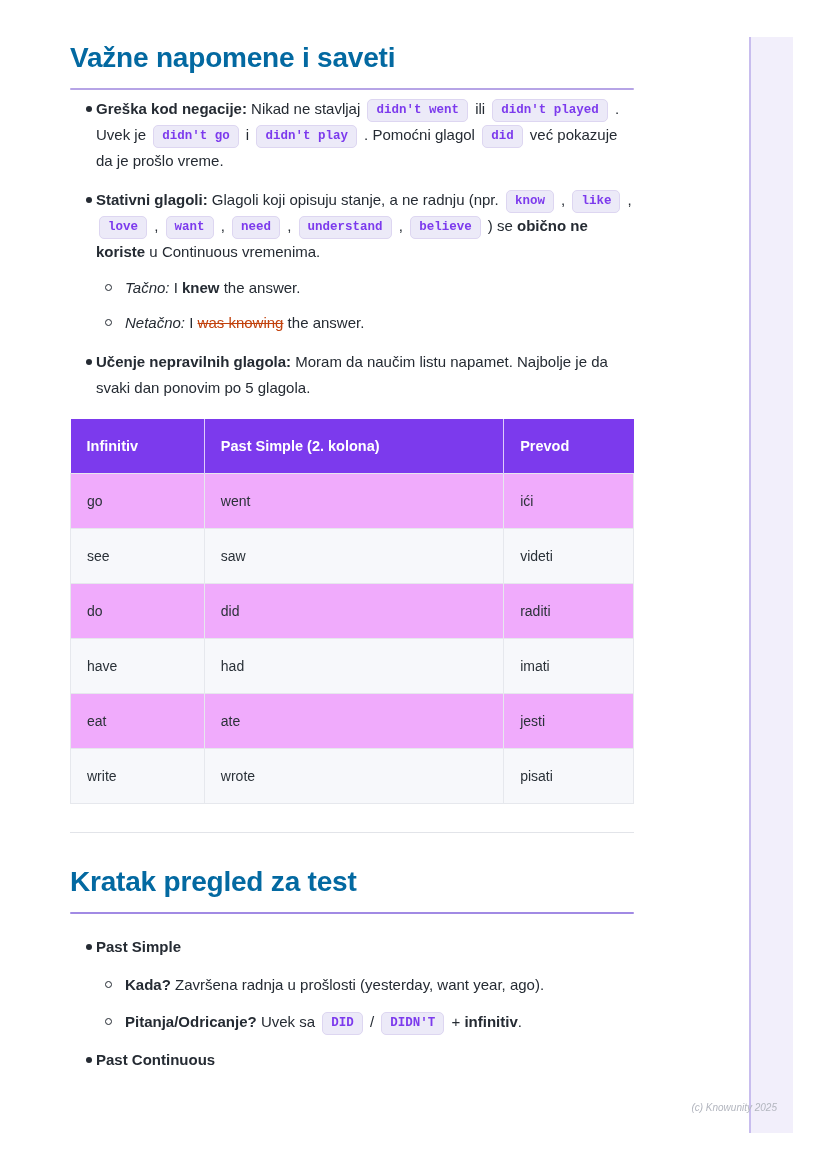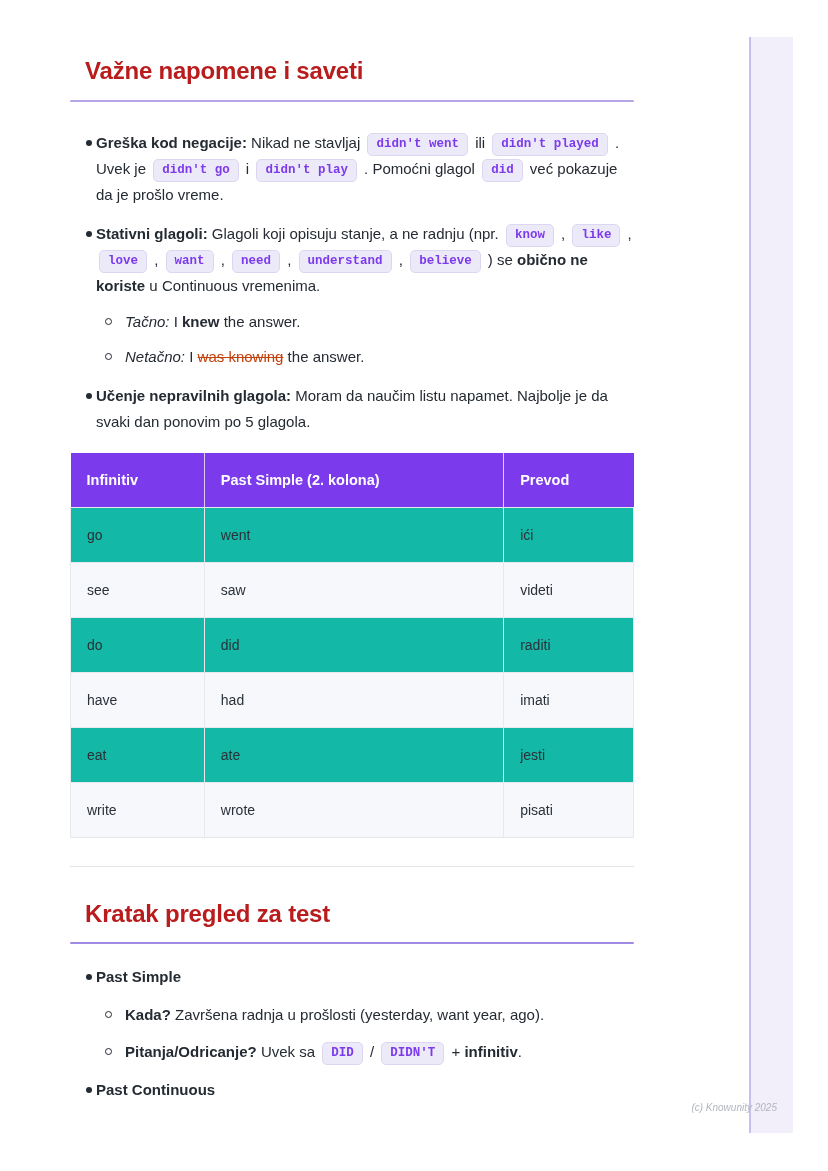--- a/index.html
+++ b/index.html
@@ -11,34 +11,34 @@
     color: #252b33;
     position: relative;
     overflow: hidden;
   }
   .content {
     position: absolute;
     left: 70px; top: 42px;
     width: 564px;
   }
   .section-title {
-    font-size: 24px;
+    font-size: 28px;
     font-weight: 700;
-    color: #b91c1c;
-    margin: 15px;
+    color: #0369a1;
+    margin: 0;
     line-height: 1.15;
     letter-spacing: -0.2px;
   }
   .title-rule { height: 2px; margin-top: 14px; border-radius: 1px; }
   .rule-1 { background: #b6a4e6; }
   .rule-2 { background: #a18ae4; }
 
   ul.toplist {
     list-style: none;
-    margin: 28px 0 0 0;
+    margin: 6px 0 0 0;
     padding: 0;
     font-size: 15px;
     line-height: 26px;
   }
   li.top-item { position: relative; padding-left: 26px; margin-bottom: 13px; }
   li.top-item:last-child { margin-bottom: 0; }
   .marker-dot {
     position: absolute; left: 16px; top: 10px;
     width: 6px; height: 6px; border-radius: 50%;
     background: #252b33;
@@ -84,21 +84,21 @@
     text-align: left;
     padding: 19px 16px;
     border-right: 1px solid rgba(255,255,255,0.75);
   }
   table.verb-table th:last-child { border-right: none; }
   table.verb-table td {
     font-size: 14px;
     color: #2a3138;
     padding: 19px 16px;
     border: 1px solid #e6e8ed;
-    background: #14b8a6;
+    background: #f0abfc;
   }
   table.verb-table tr:nth-child(even) td { background: #f7f8fb; }
 
   .divider { height: 1px; background: #e2e4e9; margin: 28px 0 33px 0; border: none; }
 
   .side-strip {
     position: absolute;
     left: 749px; top: 37px;
     width: 44px; height: 1096px;
     background: #f2effb;

